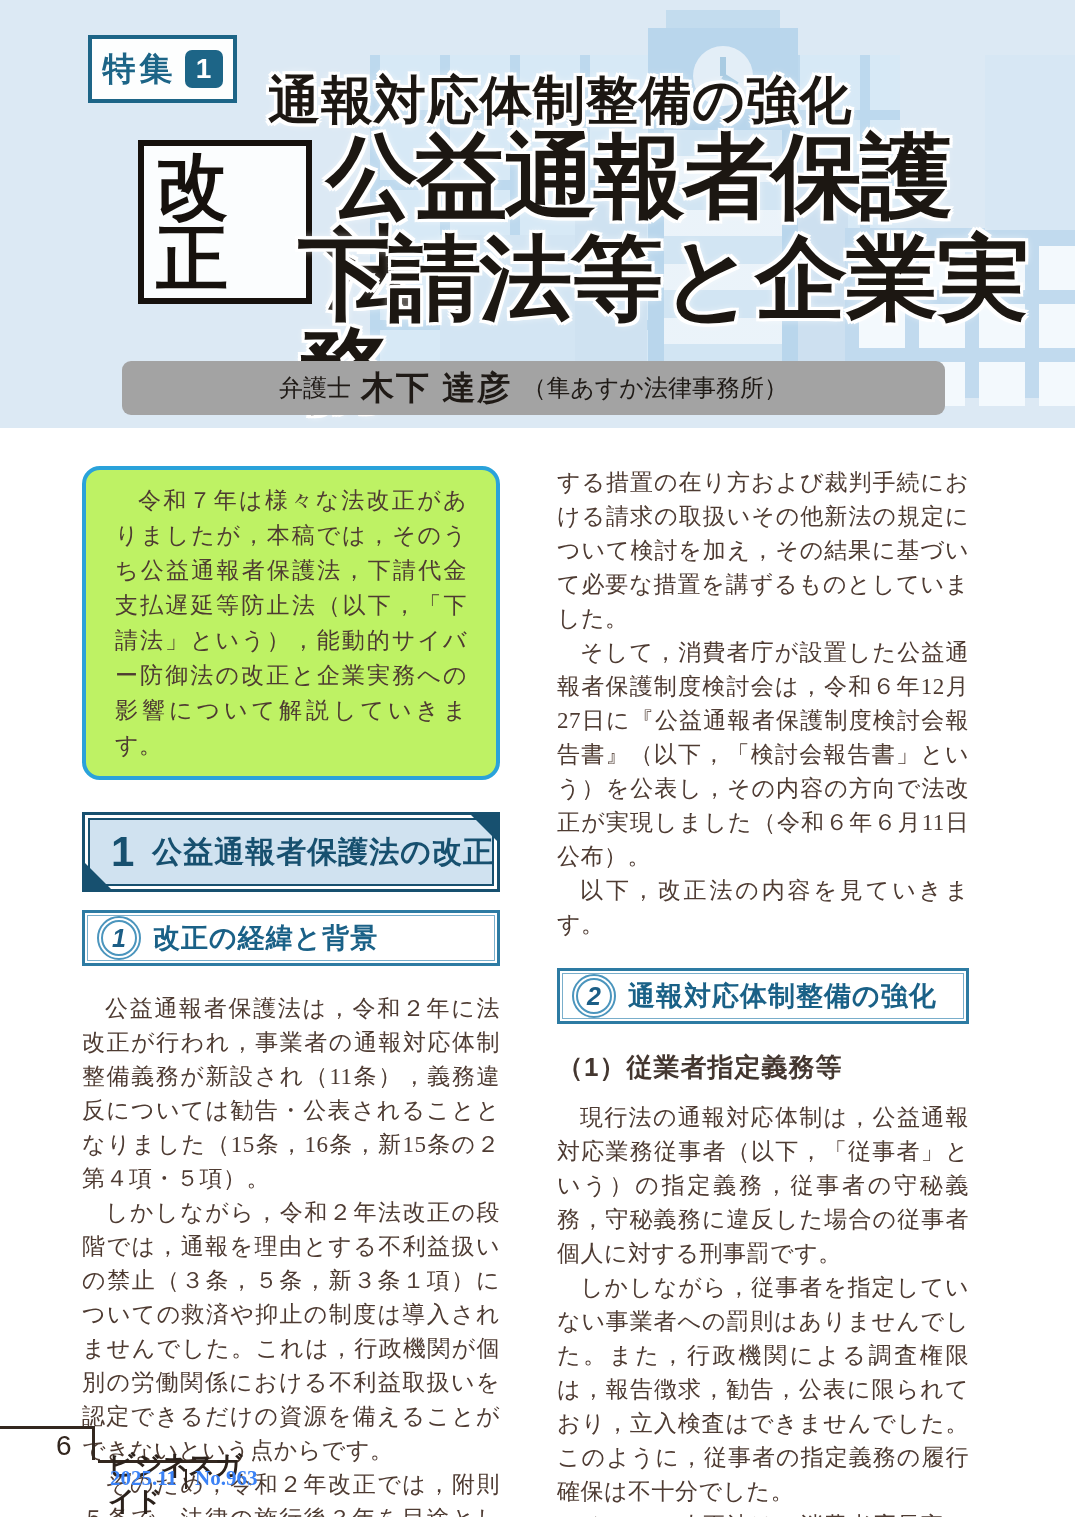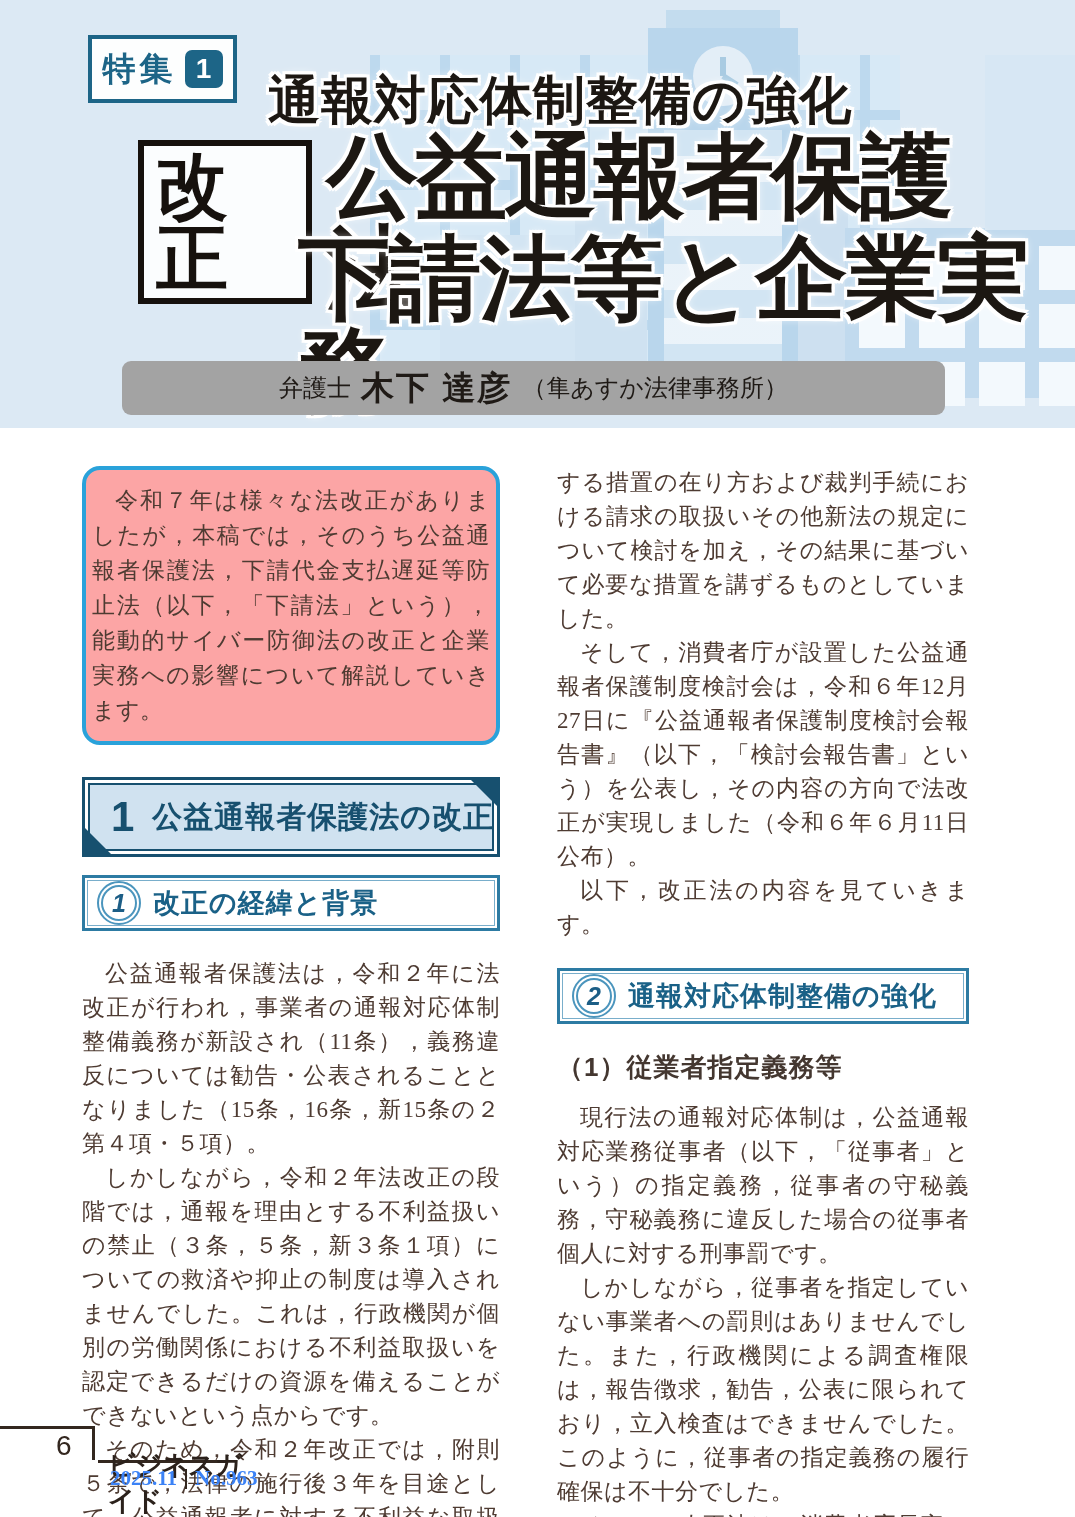--- a/index.html
+++ b/index.html
@@ -95,21 +95,21 @@
   .col{position:absolute;top:452px;color:#4e3b32;}
   .col-left{left:82px;width:418px;}
   .col-right{left:557px;width:412px;}
   .col p{
     margin:0;font-size:23px;line-height:34px;text-align:justify;
     text-indent:1em;letter-spacing:0.5px;
   }
   .col p.cont{text-indent:0;}
   .intro-box{
     box-sizing:border-box;margin-top:14px;border:4px solid #2aa2da;border-radius:18px;
-    padding:13px 6px;background:#fca5a5;
+    padding:13px 29px;background:#bef264;
   }
   .intro-box p{font-size:23px;line-height:35px;}
 
   .banner{
     position:relative;box-sizing:border-box;margin-top:32px;height:80px;
     background:#d0e2f0;border:3px solid #17506f;
     box-shadow:inset 0 0 0 3px #ffffff,inset 0 0 0 5px #17506f;
     display:flex;align-items:center;gap:18px;padding-left:26px;overflow:hidden;
     font-family:"Liberation Sans","DejaVu Sans",sans-serif;color:#17506f;
   }

